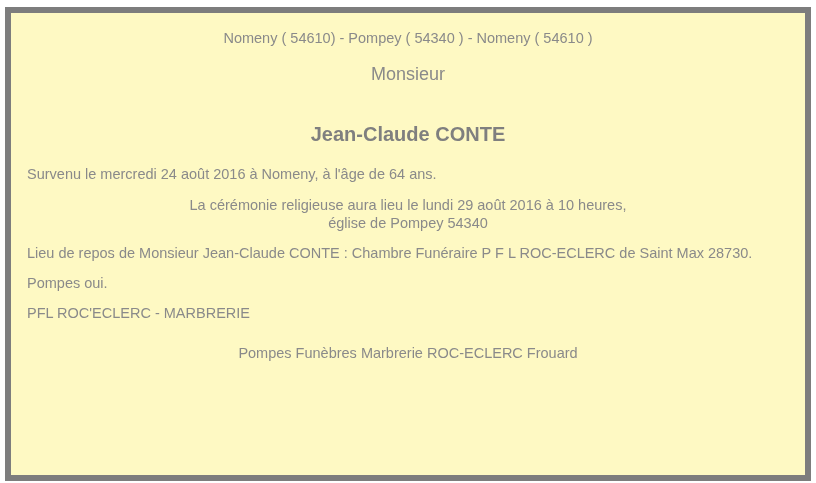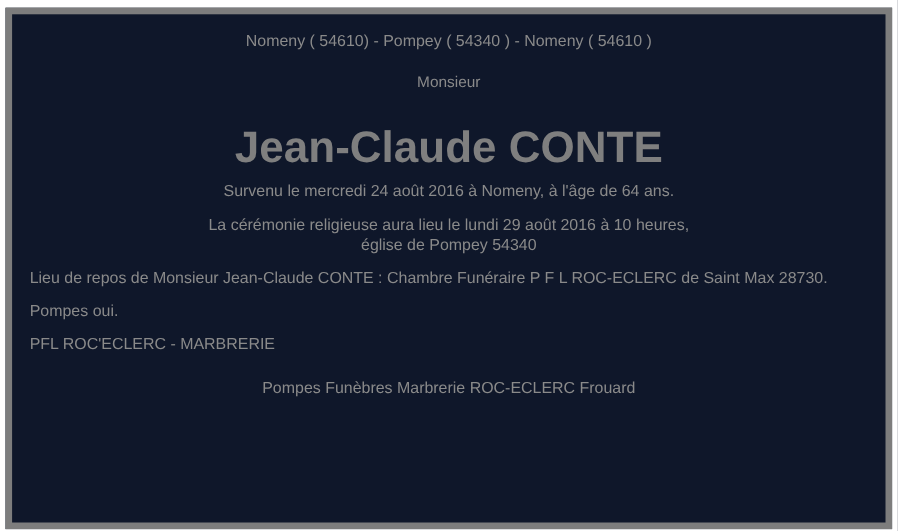--- a/index.html
+++ b/index.html
@@ -15,40 +15,40 @@
     overflow: hidden;
   }
   .notice-frame {
     position: absolute;
     left: 5px;
     top: 7px;
     width: 806px;
     height: 474px;
     box-sizing: border-box;
     border: 6px solid #7d7d7d;
-    background: #0f172a;
+    background: #fef9c3;
   }
   .notice-content {
     padding: 0 16px;
     color: #8a8a8a;
     font-size: 14.5px;
   }
   .notice-content p {
     margin: 0;
     line-height: 18px;
   }
   .center { text-align: center; }
   .left   { text-align: left; }
 
   .header-locations { margin-top: 16px !important; }
   .intro            { margin-top: 14px !important; }
-  .civility         { margin-top: 16px !important; font-size: 14px; line-height: 22px !important; }
-  .deceased-name    { margin: 32px 0 0 0; font-size: 40px; line-height: 34px; font-weight: bold; color: #7f7f7f; text-align: center; }
+  .civility         { margin-top: 16px !important; font-size: 18px; line-height: 22px !important; }
+  .deceased-name    { margin: 32px 0 0 0; font-size: 20px; line-height: 34px; font-weight: bold; color: #7f7f7f; text-align: center; }
   .relation         { margin-top: 16px !important; }
-  .death-info       { margin-top: 14px !important; text-align: center; }
+  .death-info       { margin-top: 14px !important; }
   .ceremony         { margin-top: 13px !important; text-align: center; }
   .repose-info      { margin-top: 12px !important; }
   .visits           { margin-top: 12px !important; }
   .closing          { margin-top: 15px !important; }
   .funeral-home     { margin-top: 12px !important; }
   .footer-line      { margin-top: 22px !important; }
 </style>
 </head>
 <body>
 

